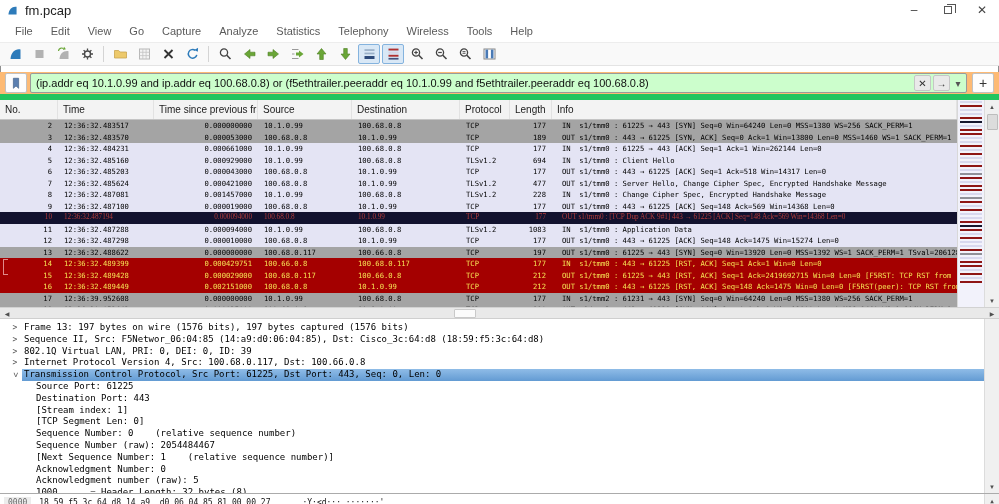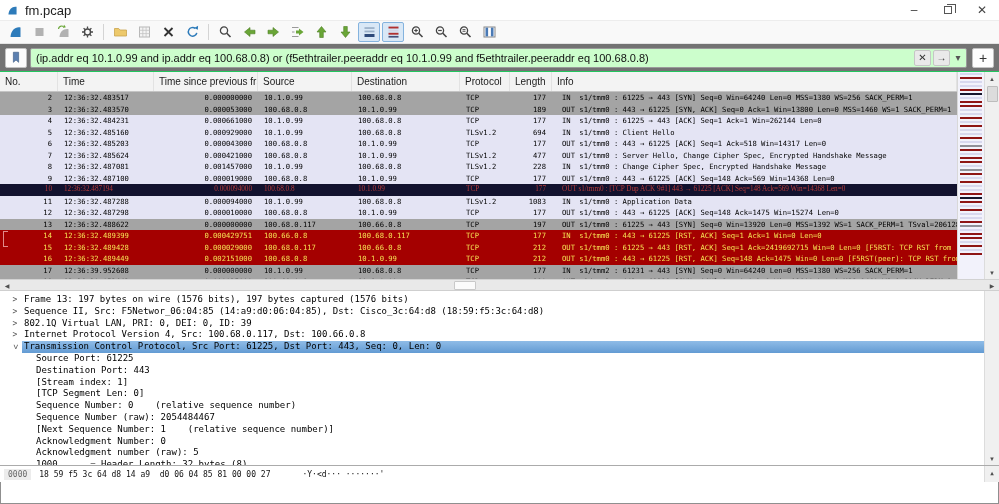--- a/index.html
+++ b/index.html
@@ -19,21 +19,21 @@
   .restore-box::before{content:"";position:absolute;left:2px;top:-3px;width:8px;height:8px;border:1px solid #555;border-bottom:none;border-left:none;}
   
   .menubar{height:22px;display:flex;align-items:center;background:#ffffff;padding-left:6px;}
   .menu-item{font-size:11px;color:#5a5a5a;padding:3px 9px;}
   
   .toolbar{height:24px;display:flex;align-items:center;background:#f9f9f9;border-top:1px solid #ededed;border-bottom:1px solid #e4e4e4;padding-left:3px;}
   .tbtn{width:22px;height:20px;display:inline-flex;align-items:center;justify-content:center;margin:0 1px;border:1px solid transparent;border-radius:2px;}
   .tbtn.active{background:#d9e8f6;border-color:#84b3de;}
   .tsep{width:1px;height:16px;background:#d4d4d4;margin:0 4px;}
   
-  .filterbar{height:28px;display:flex;align-items:center;background:#737373;border-bottom:1px solid #22c55e;padding:2px 5px;}
+  .filterbar{height:28px;display:flex;align-items:center;background:#fdba74;border-bottom:6px solid #22c55e;padding:2px 5px;margin-top:6px;}
   .fbtn{width:22px;height:20px;display:inline-flex;align-items:center;justify-content:center;border:1px solid #c2c2c2;background:#fdfdfd;border-radius:2px;}
   .filter-field{flex:1;height:20px;margin-left:3px;background:var(--filter-valid-bg);
     border:1px solid #9a9a9a;border-radius:2px;display:flex;align-items:center;overflow:hidden;}
   .filter-text{flex:1;font-size:11px;color:#101010;padding-left:5px;white-space:pre;overflow:hidden;}
   .ffbtn{width:17px;height:16px;display:inline-flex;align-items:center;justify-content:center;
     font-size:10px;color:#333;background:#e9e9e9;border:1px solid #c6c6c6;border-radius:2px;margin-right:2px;}
   .ffbtn.flat{background:transparent;border-color:transparent;width:12px;color:#555;}
   .plusbtn{width:22px;height:20px;margin-left:5px;display:inline-flex;align-items:center;justify-content:center;
     font-size:14px;color:#333;border:1px solid #c2c2c2;background:#fdfdfd;border-radius:2px;}
   
@@ -97,20 +97,33 @@
         </svg>
     </span>
     <span class="title">fm.pcap</span>
     <span class="wctrl">–</span>
     <span class="wctrl">
         <span class="restore-box"></span>
       </span>
     <span class="wctrl">✕</span>
   </div>
 
+  <div class="menubar" id="menubar">
+      <span class="menu-item">File</span>
+      <span class="menu-item">Edit</span>
+      <span class="menu-item">View</span>
+      <span class="menu-item">Go</span>
+      <span class="menu-item">Capture</span>
+      <span class="menu-item">Analyze</span>
+      <span class="menu-item">Statistics</span>
+      <span class="menu-item">Telephony</span>
+      <span class="menu-item">Wireless</span>
+      <span class="menu-item">Tools</span>
+      <span class="menu-item">Help</span>
+    </div>
 
   <div class="toolbar" id="toolbar">
       <span class="tbtn">
         <svg width="17" height="16" viewBox="0 0 16 16">
           <path d="M3 13 C3.5 6 8 2.5 13 3.5 L13 13 Z" fill="#2d7bba"></path>
         </svg>
       </span>
       <span class="tbtn">
         <svg width="17" height="16" viewBox="0 0 16 16">
           <rect x="4" y="4" width="8" height="8" fill="#b2b2b2"></rect>

